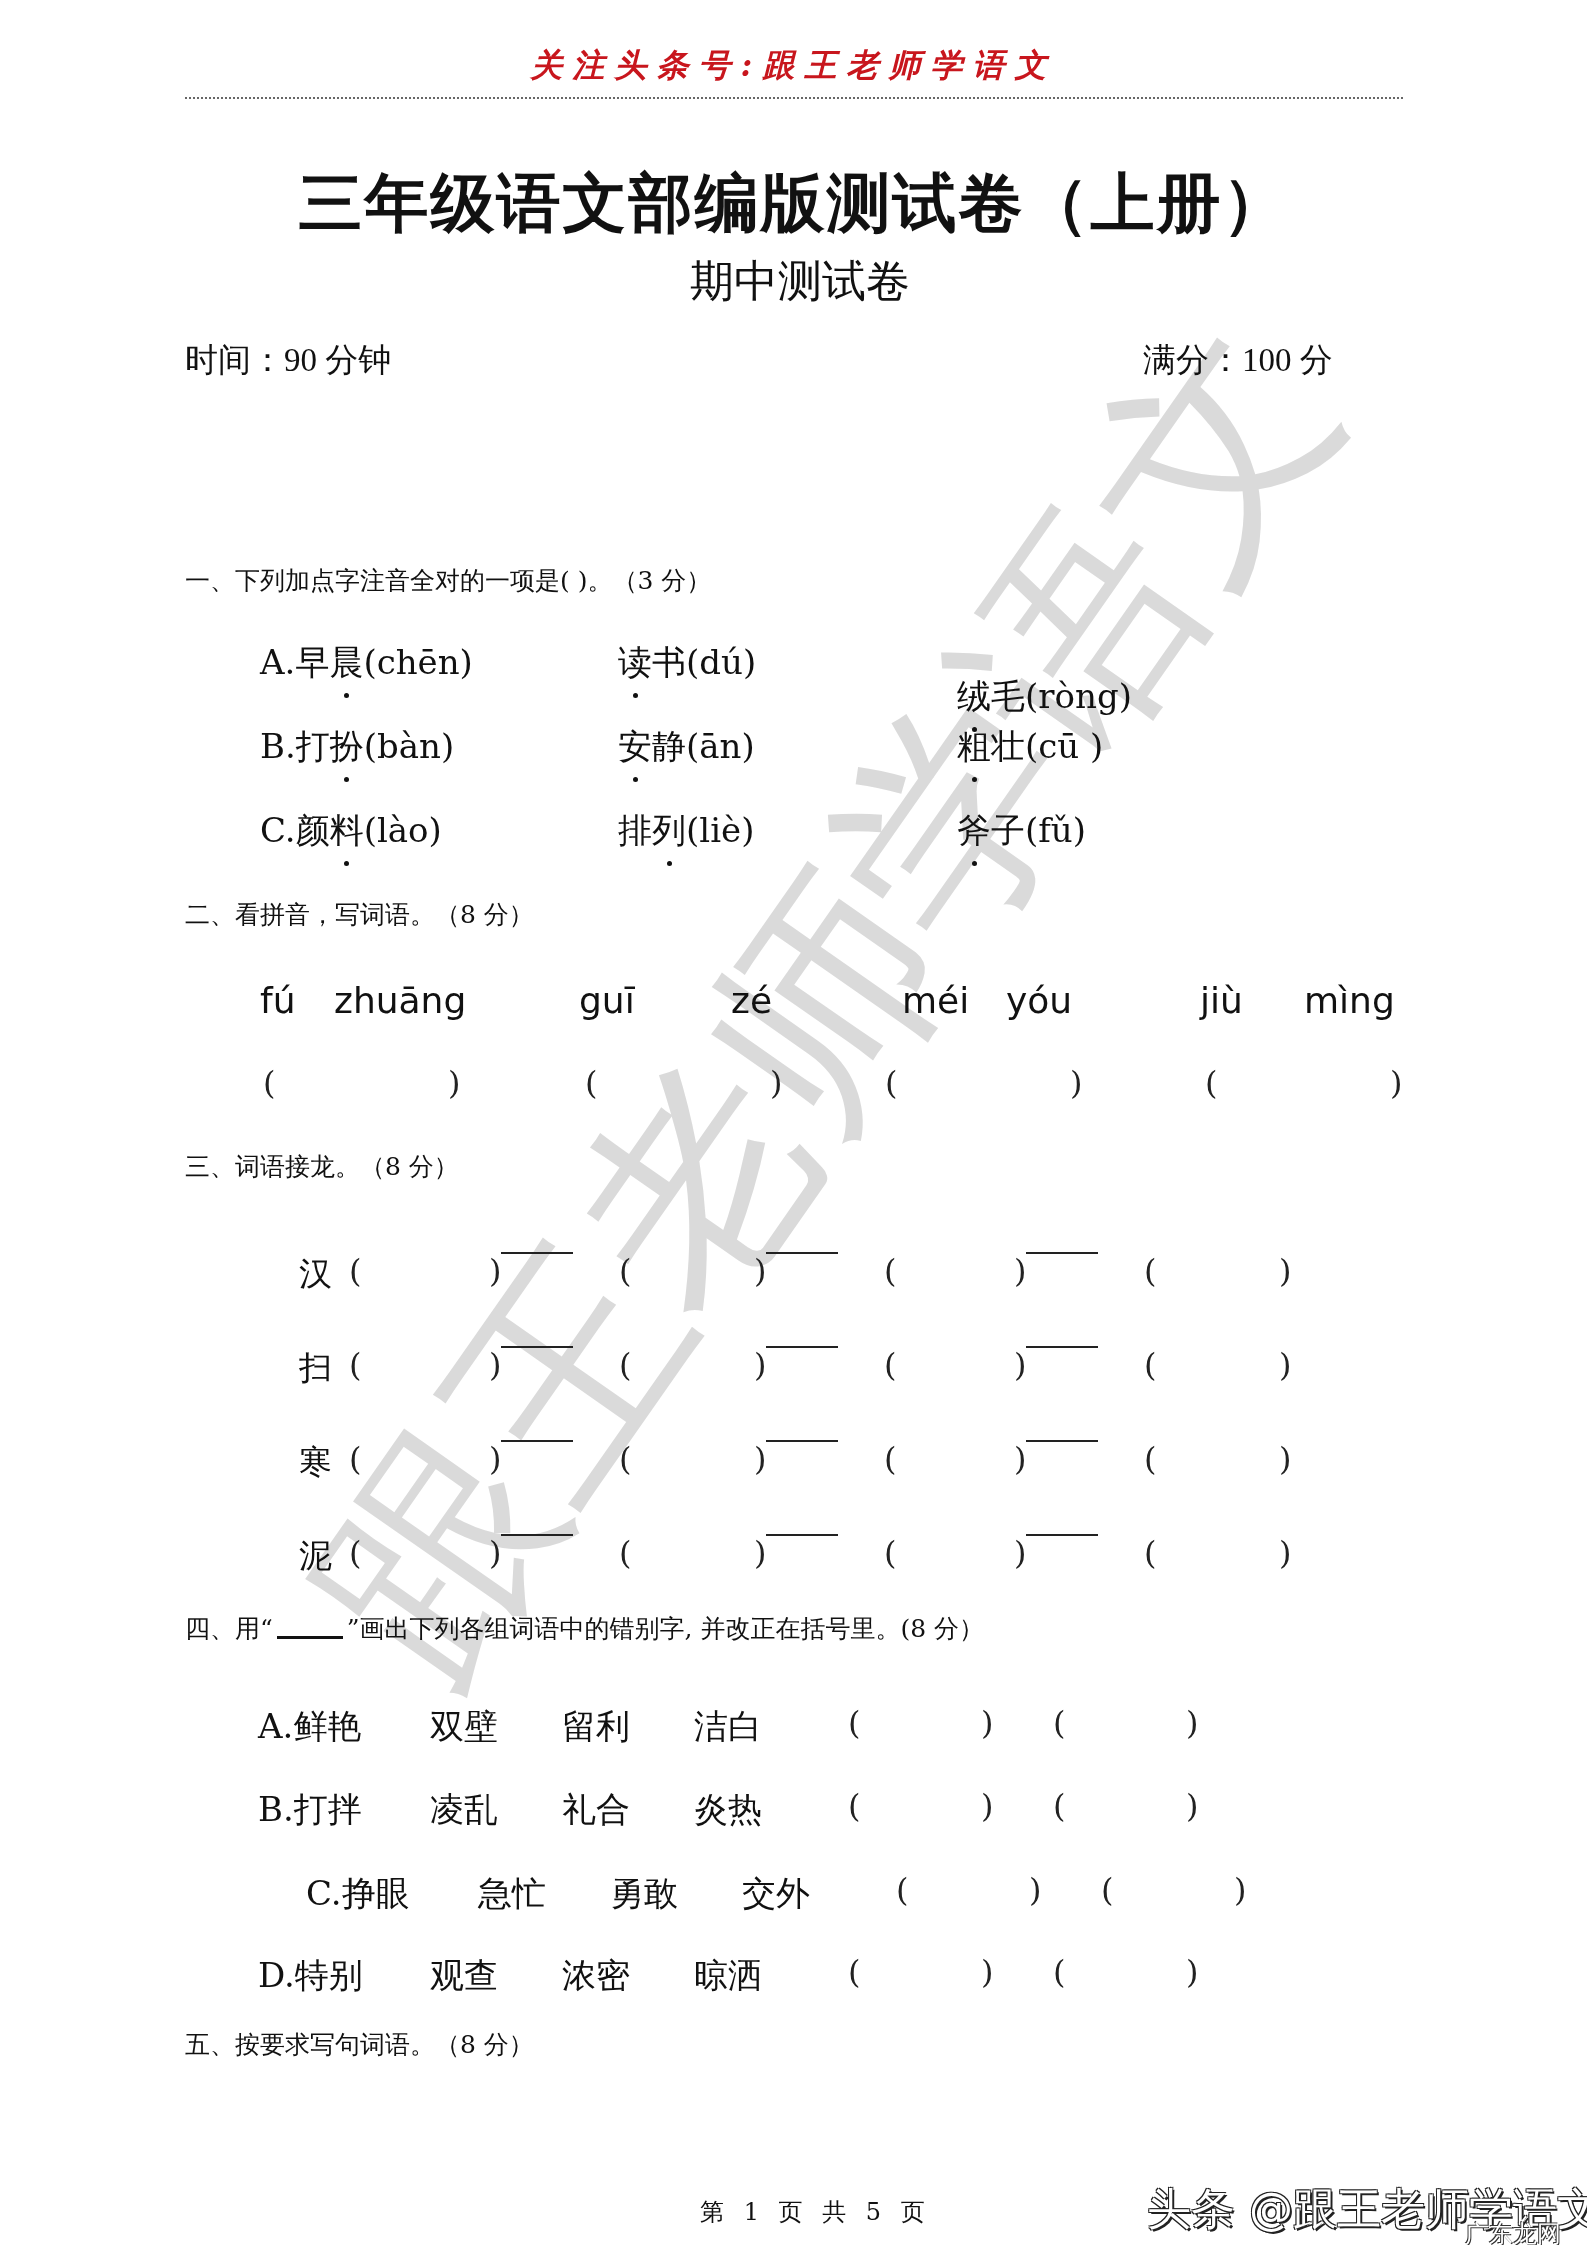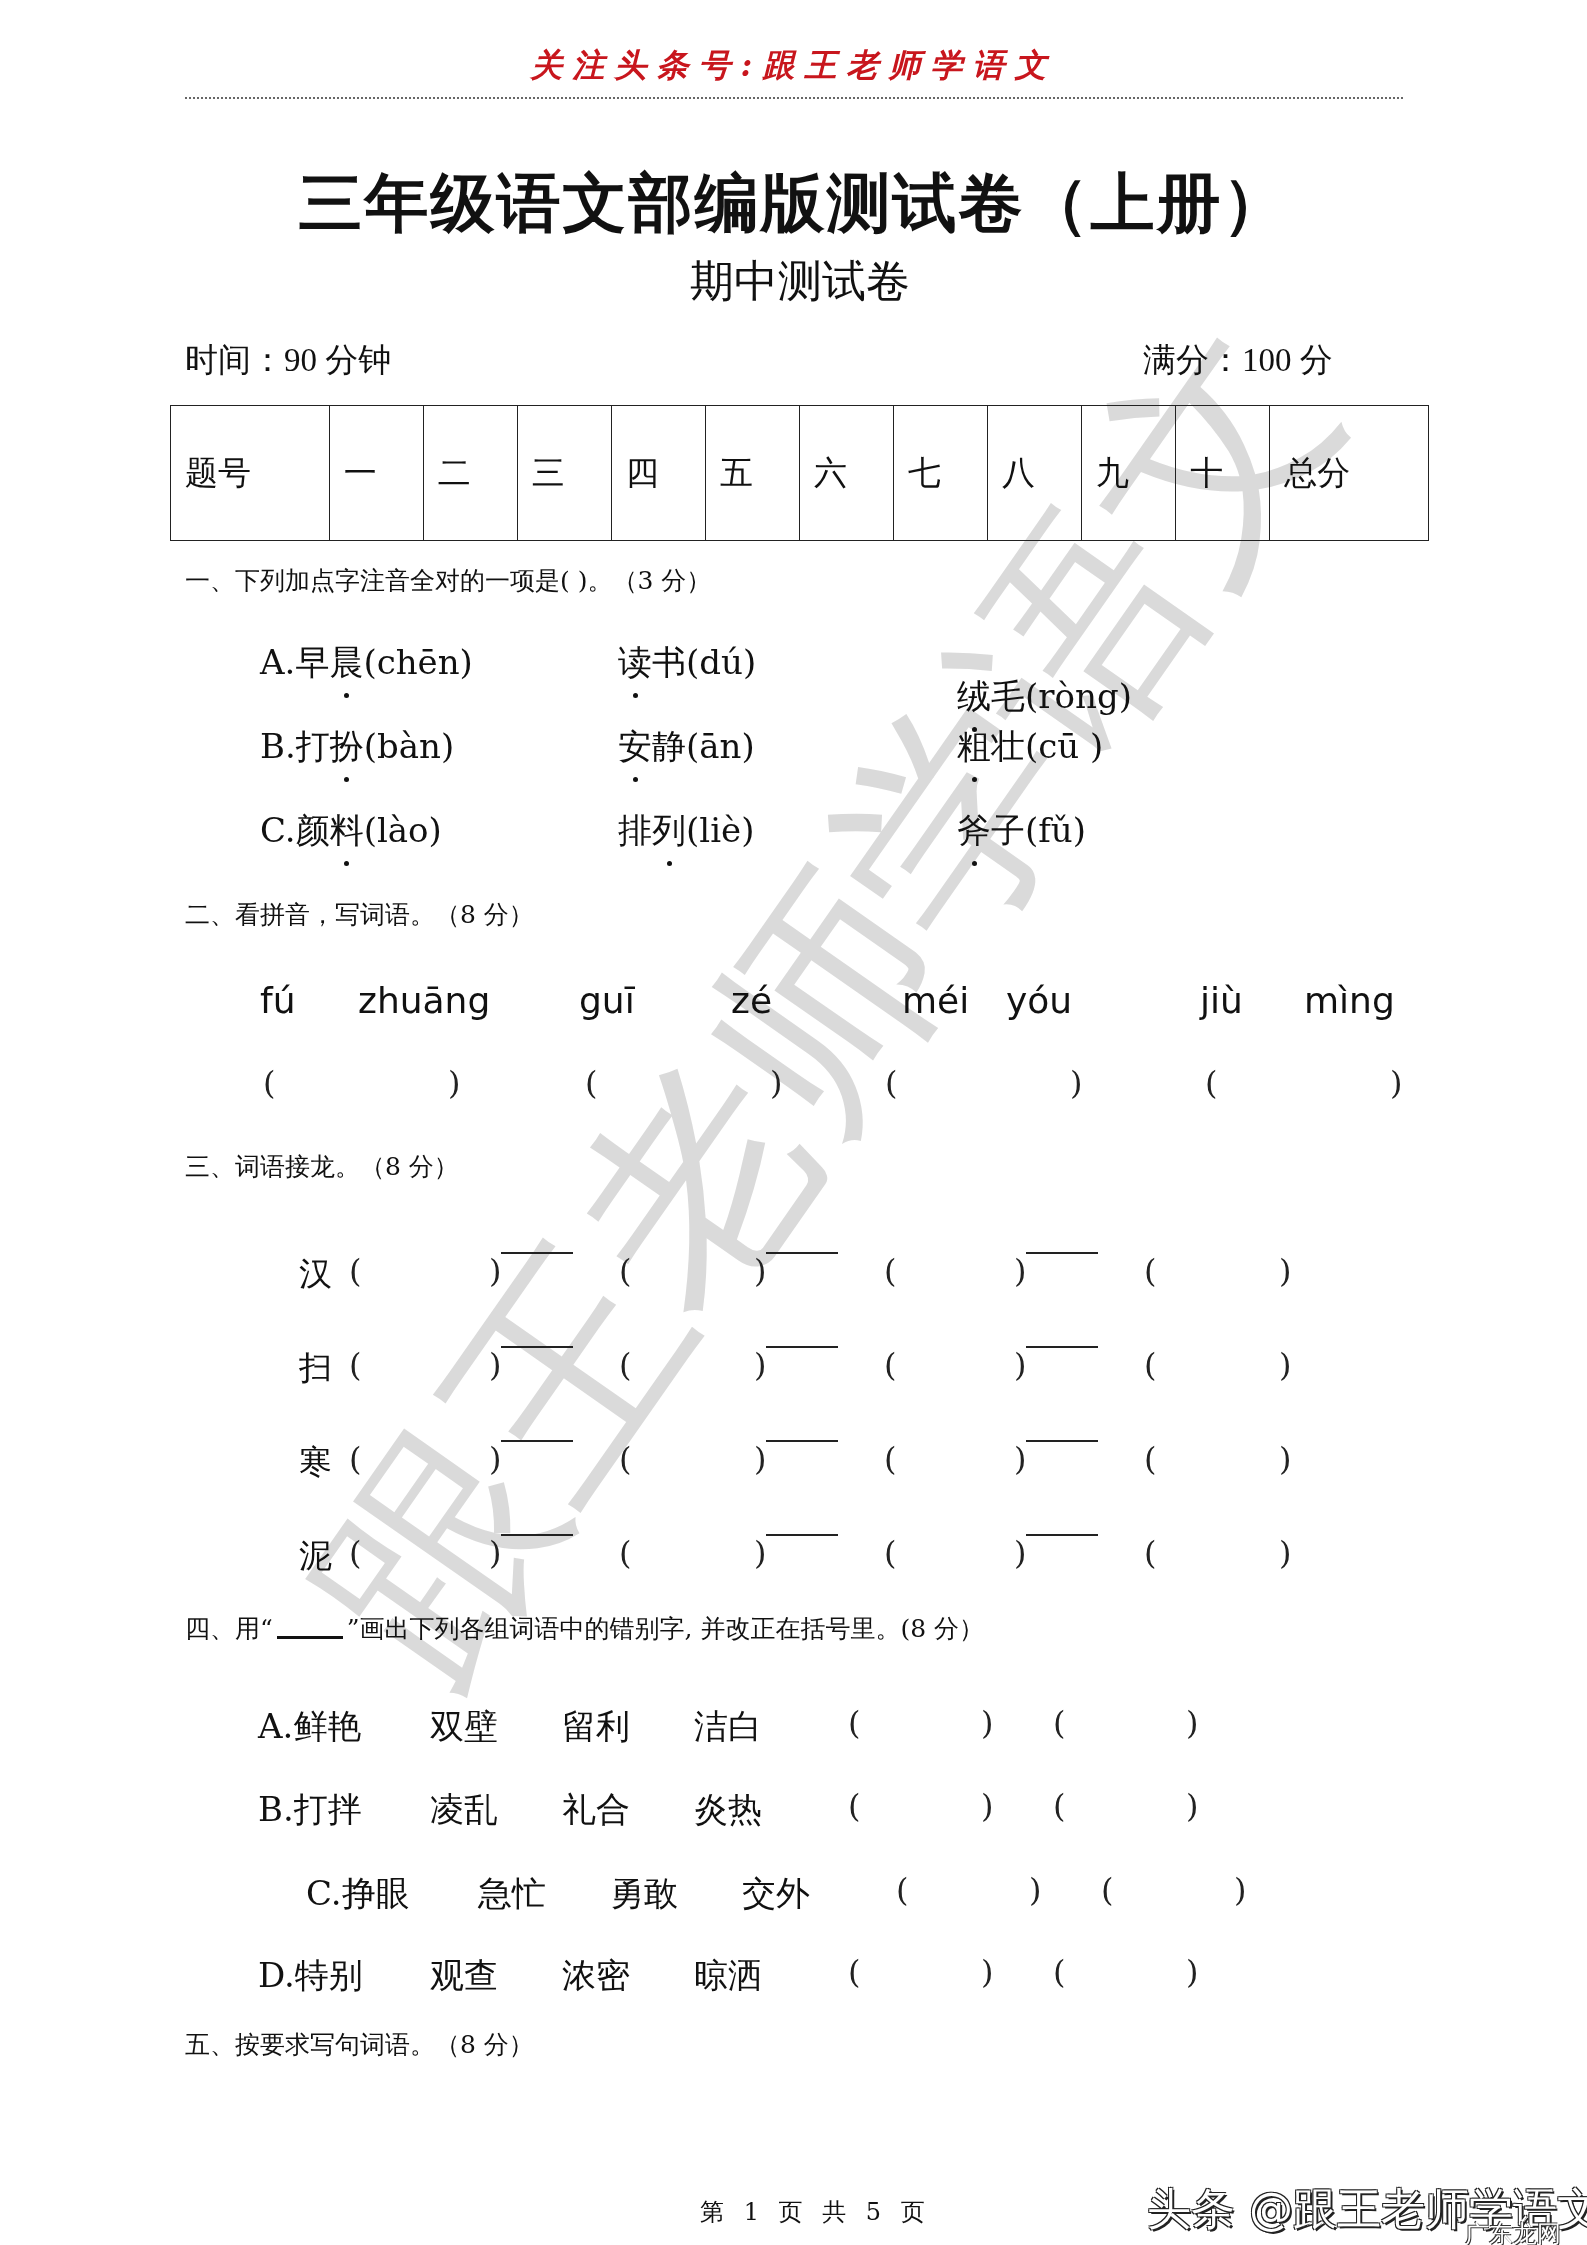--- a/index.html
+++ b/index.html
@@ -46,34 +46,20 @@
 <div class="abs header-rule"></div>
 
 <div class="abs title">三年级语文部编版测试卷（上册）</div>
 <div class="abs subtitle">期中测试卷</div>
 
 <div class="abs meta" style="left:185px;">时间：90 分钟</div>
 <div class="abs meta" style="left:1143px;">满分：100 分</div>
 
 <table class="score">
   <tbody>
-      <tr>
-    <td>题号</td>
-    <td>一</td>
-    <td>二</td>
-    <td>三</td>
-    <td>四</td>
-    <td>五</td>
-    <td>六</td>
-    <td>七</td>
-    <td>八</td>
-    <td>九</td>
-    <td>十</td>
-    <td>总分</td>
-  </tr>
 </tbody>
   </table>
 
 <div class="abs q-head" style="top:564px;">一、下列加点字注音全对的一项是(          )。（3 分）</div>
 
 <div>
 
   <div class="abs opt" style="left:260px; top:640px;">
     <span>A.</span><span>早</span><span class="dotchar">晨</span><span></span><span>(chēn)</span>
   </div>
@@ -101,21 +87,21 @@
     <span>排</span><span class="dotchar">列</span><span></span><span>(liè)</span>
   </div>
   <div class="abs opt" style="left:957px; top:808px;">
     <span></span><span class="dotchar">斧</span><span>子</span><span>(fǔ)</span>
   </div>
 </div>
 
 <div class="abs q-head" style="top:898px;">二、看拼音，写词语。（8 分）</div>
 <div>
   <span class="abs pinyin" style="left:260px;">fú</span>
-  <span class="abs pinyin" style="left:334px;margin-left:24px;">zhuāng</span>
+  <span class="abs pinyin" style="left:334px;">zhuāng</span>
   <span class="abs pinyin" style="left:579px;">guī</span>
   <span class="abs pinyin" style="left:731px;">zé</span>
   <span class="abs pinyin" style="left:902px;">méi</span>
   <span class="abs pinyin" style="left:1006px;">yóu</span>
   <span class="abs pinyin" style="left:1200px;">jiù</span>
   <span class="abs pinyin" style="left:1304px;">mìng</span>
 </div>
 <div>
   <div class="abs paren" style="left:263px; top:1064px; width:200px;">
       <span style="position:absolute;left:0">(</span>

